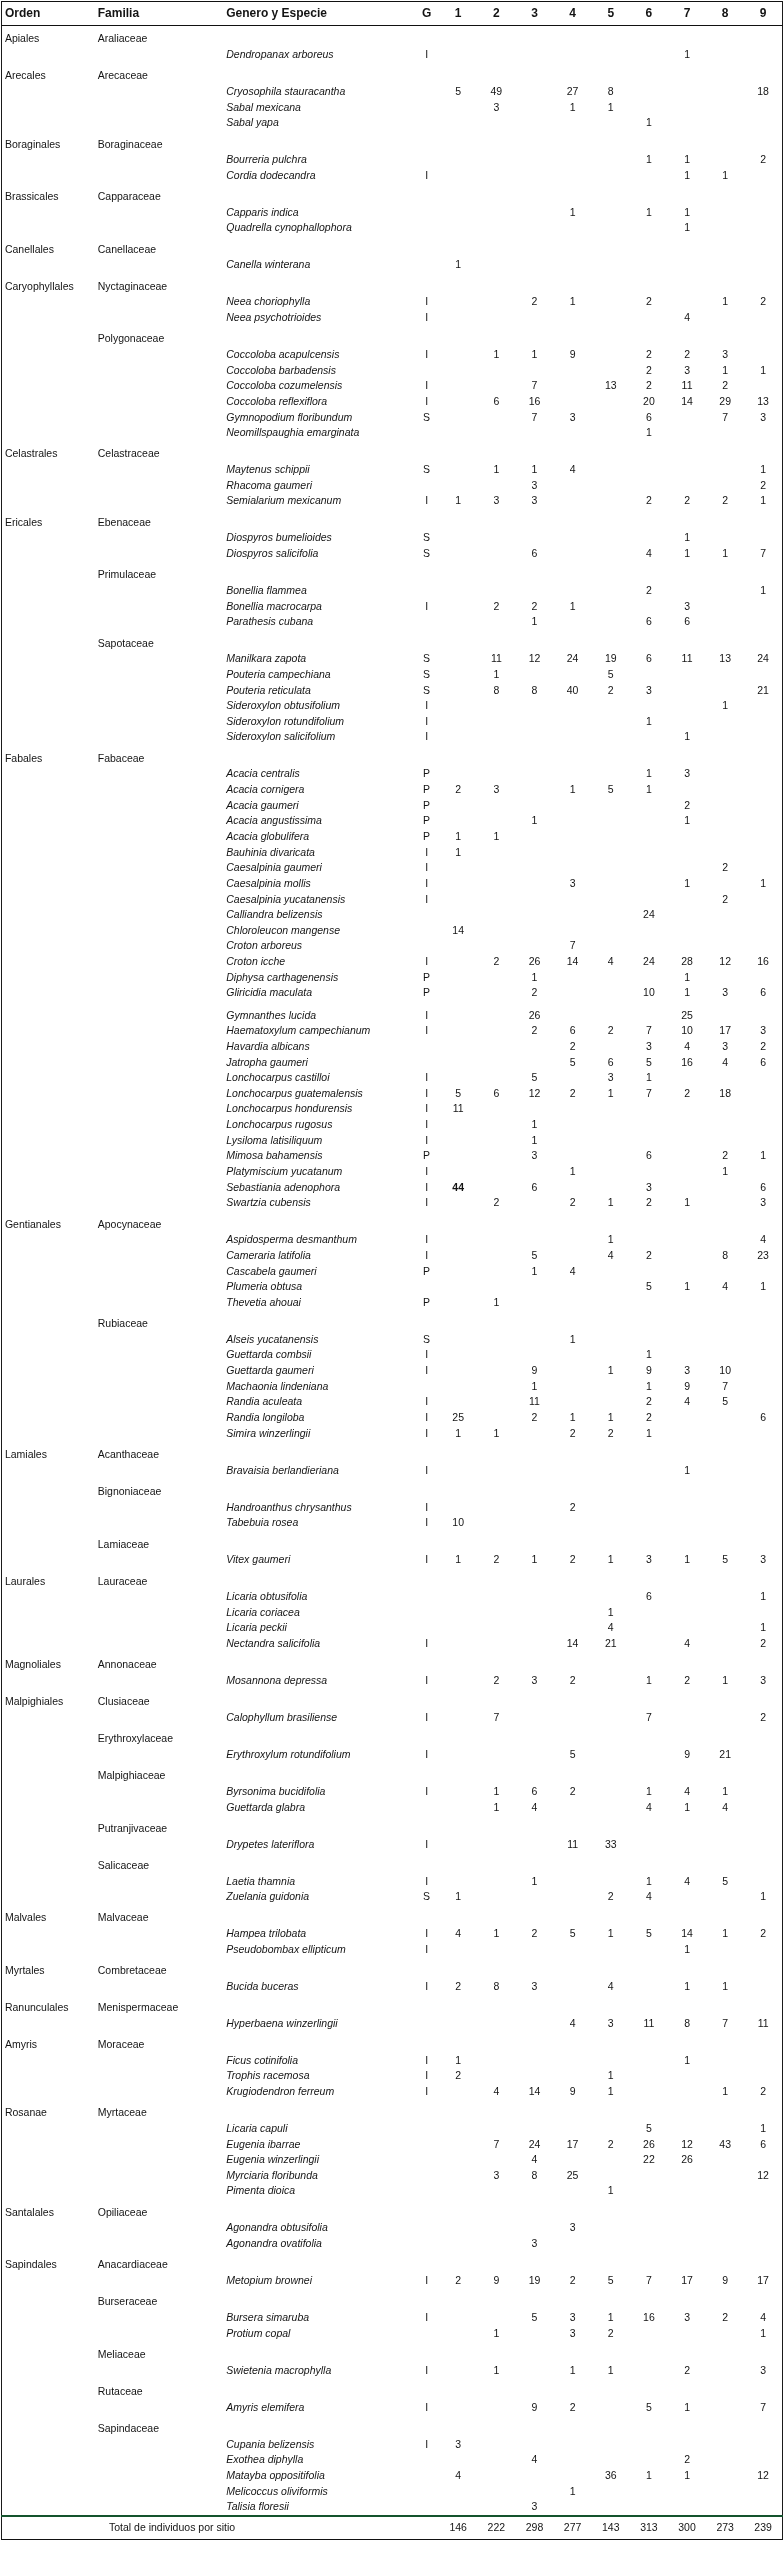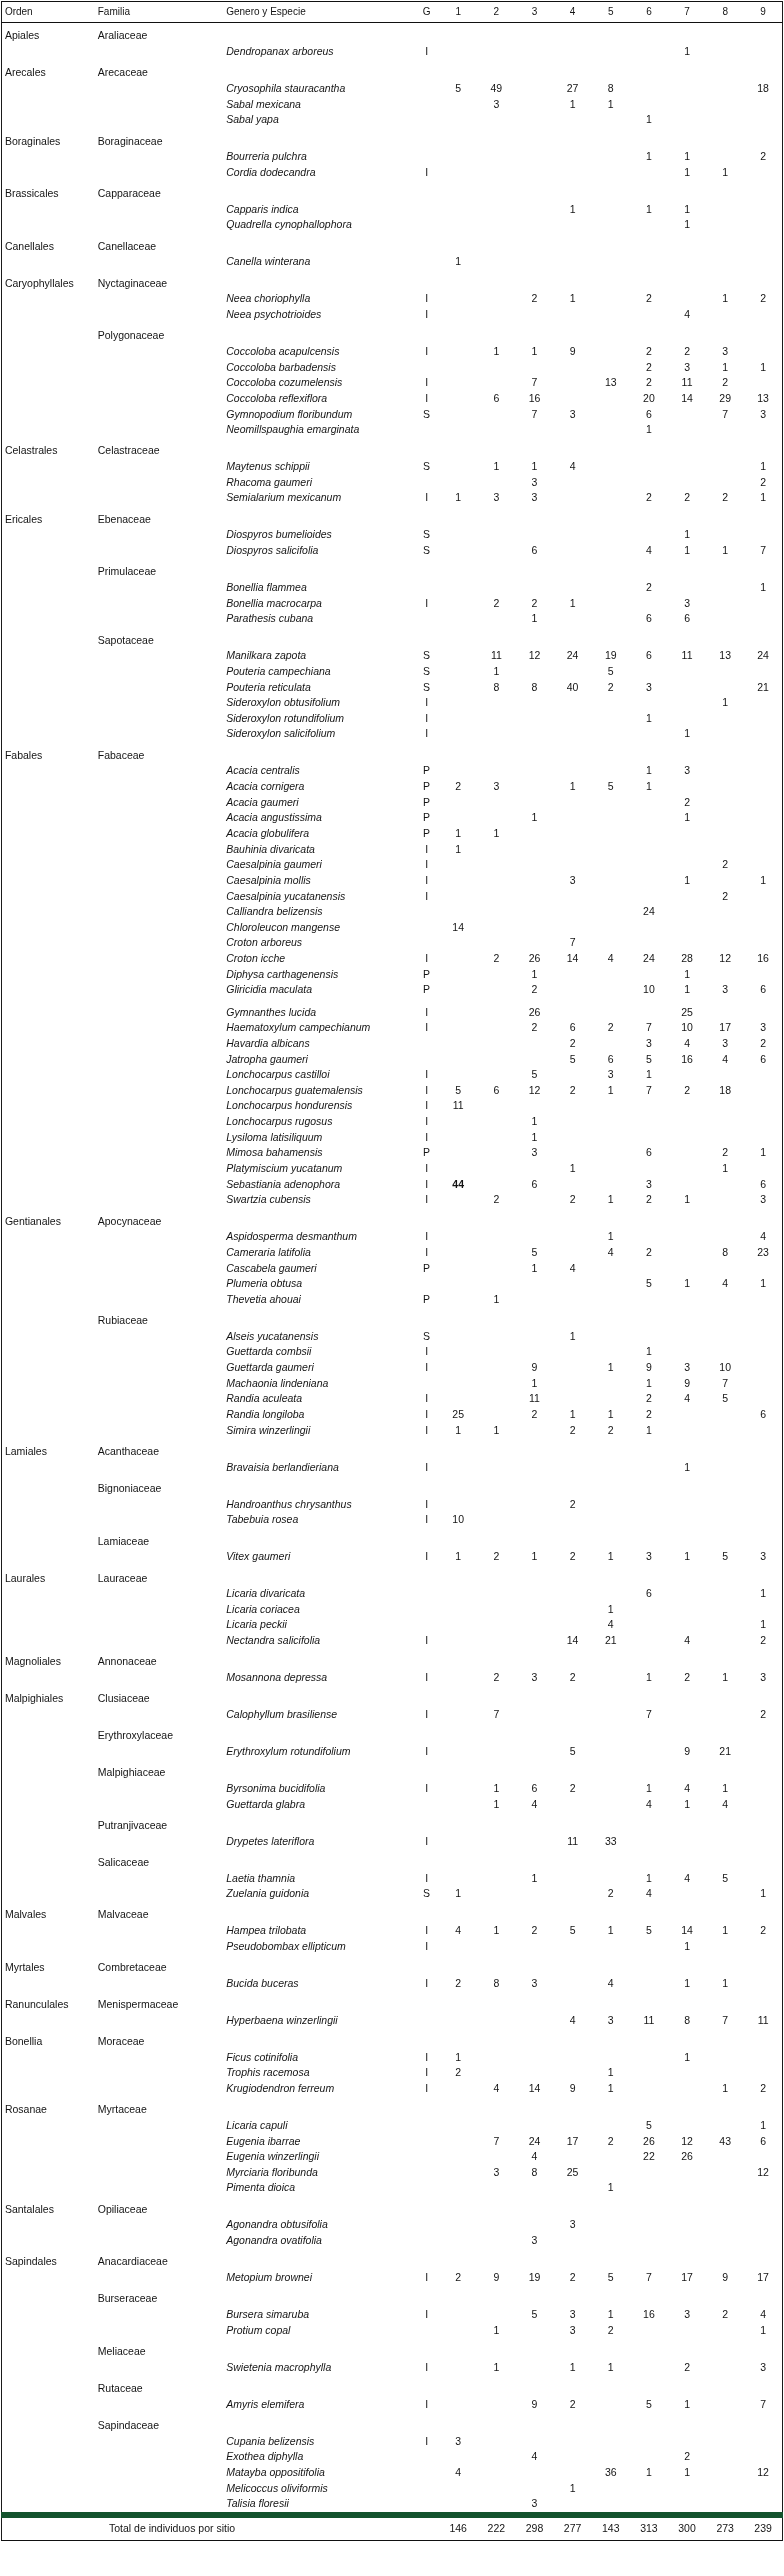--- a/index.html
+++ b/index.html
@@ -23,22 +23,22 @@
     border-top: 1.9px solid #111;
     border-bottom: 1.9px solid #111;
   }
   col.c-orden   { width: 93px; }
   col.c-familia { width: 128px; }
   col.c-especie { width: 190px; }
   col.c-g       { width: 25px; }
   col.c-site    { width: 38px; }
 
   thead th {
-    font-size: 10px;
-    font-weight: normal;
+    font-size: 12px;
+    font-weight: bold;
     text-align: left;
     padding: 3.8px 2.9px 4.8px 2.9px;
     border-bottom: 1px solid #111;
     white-space: nowrap;
   }
   thead th.site-th, thead th.g-th { text-align: center; }
 
   td {
     font-size: 10.5px;
     line-height: 1.3;
@@ -49,21 +49,21 @@
   }
   td.species-cell { font-style: italic; }
   td.g-cell   { text-align: center; }
   td.site-cell { text-align: center; }
 
   tr.group-row td { padding-top: 6.7px; }
   tr.gap-row td   { padding-top: 7.6px; }
   td.bold-val { font-weight: bold; margin-top: 12px; }
 
   tfoot td {
-    border-top: 6px solid #14532d;
+    border-top: 2px solid #14532d;
     font-size: 10.5px;
     padding: 3.8px 2.9px 4.8px 2.9px;
     margin-top: 16px;
   }
   tfoot td.total-label { padding-left: 107px; white-space: nowrap; }
 </style>
 </head>
 <body>
 
 <div class="page">
@@ -1494,21 +1494,21 @@
           <td class="site-cell"></td>
           <td class="site-cell"></td>
           <td class="site-cell"></td>
           <td class="site-cell"></td>
           <td class="site-cell"></td>
           <td class="site-cell"></td>
         </tr>
         <tr>
           <td class="orden-cell"></td>
           <td class="familia-cell"></td>
-          <td class="species-cell">Licaria divaricata</td>
+          <td class="species-cell">Licaria obtusifolia</td>
           <td class="g-cell"></td>
           <td class="site-cell"></td>
           <td class="site-cell"></td>
           <td class="site-cell"></td>
           <td class="site-cell"></td>
           <td class="site-cell"></td>
           <td class="site-cell">6</td>
           <td class="site-cell"></td>
           <td class="site-cell"></td>
           <td class="site-cell">1</td>
@@ -1867,21 +1867,21 @@
           <td class="site-cell"></td>
           <td class="site-cell"></td>
           <td class="site-cell">4</td>
           <td class="site-cell">3</td>
           <td class="site-cell">11</td>
           <td class="site-cell">8</td>
           <td class="site-cell">7</td>
           <td class="site-cell">11</td>
         </tr>
         <tr class="group-row">
-          <td class="orden-cell">Bonellia</td>
+          <td class="orden-cell">Amyris</td>
           <td class="familia-cell">Moraceae</td>
           <td class="species-cell"></td>
           <td class="g-cell"></td>
           <td class="site-cell"></td>
           <td class="site-cell"></td>
           <td class="site-cell"></td>
           <td class="site-cell"></td>
           <td class="site-cell"></td>
           <td class="site-cell"></td>
           <td class="site-cell"></td>

